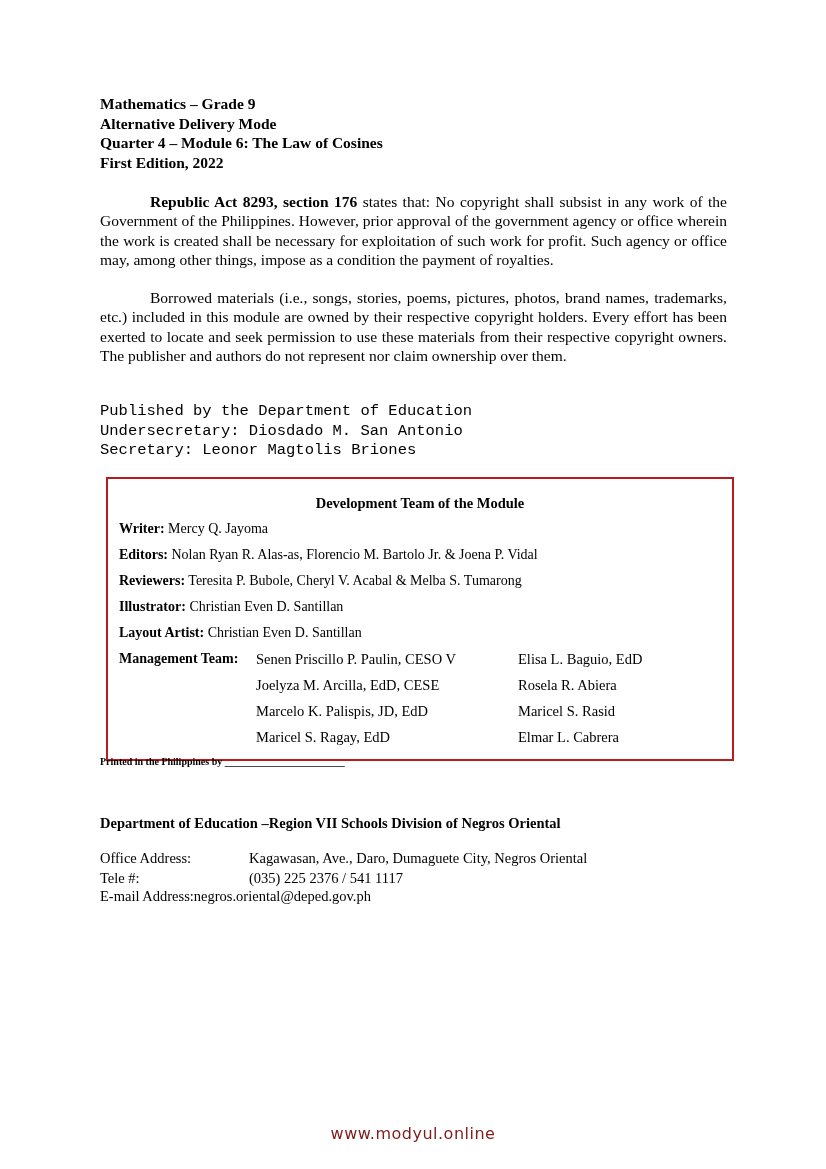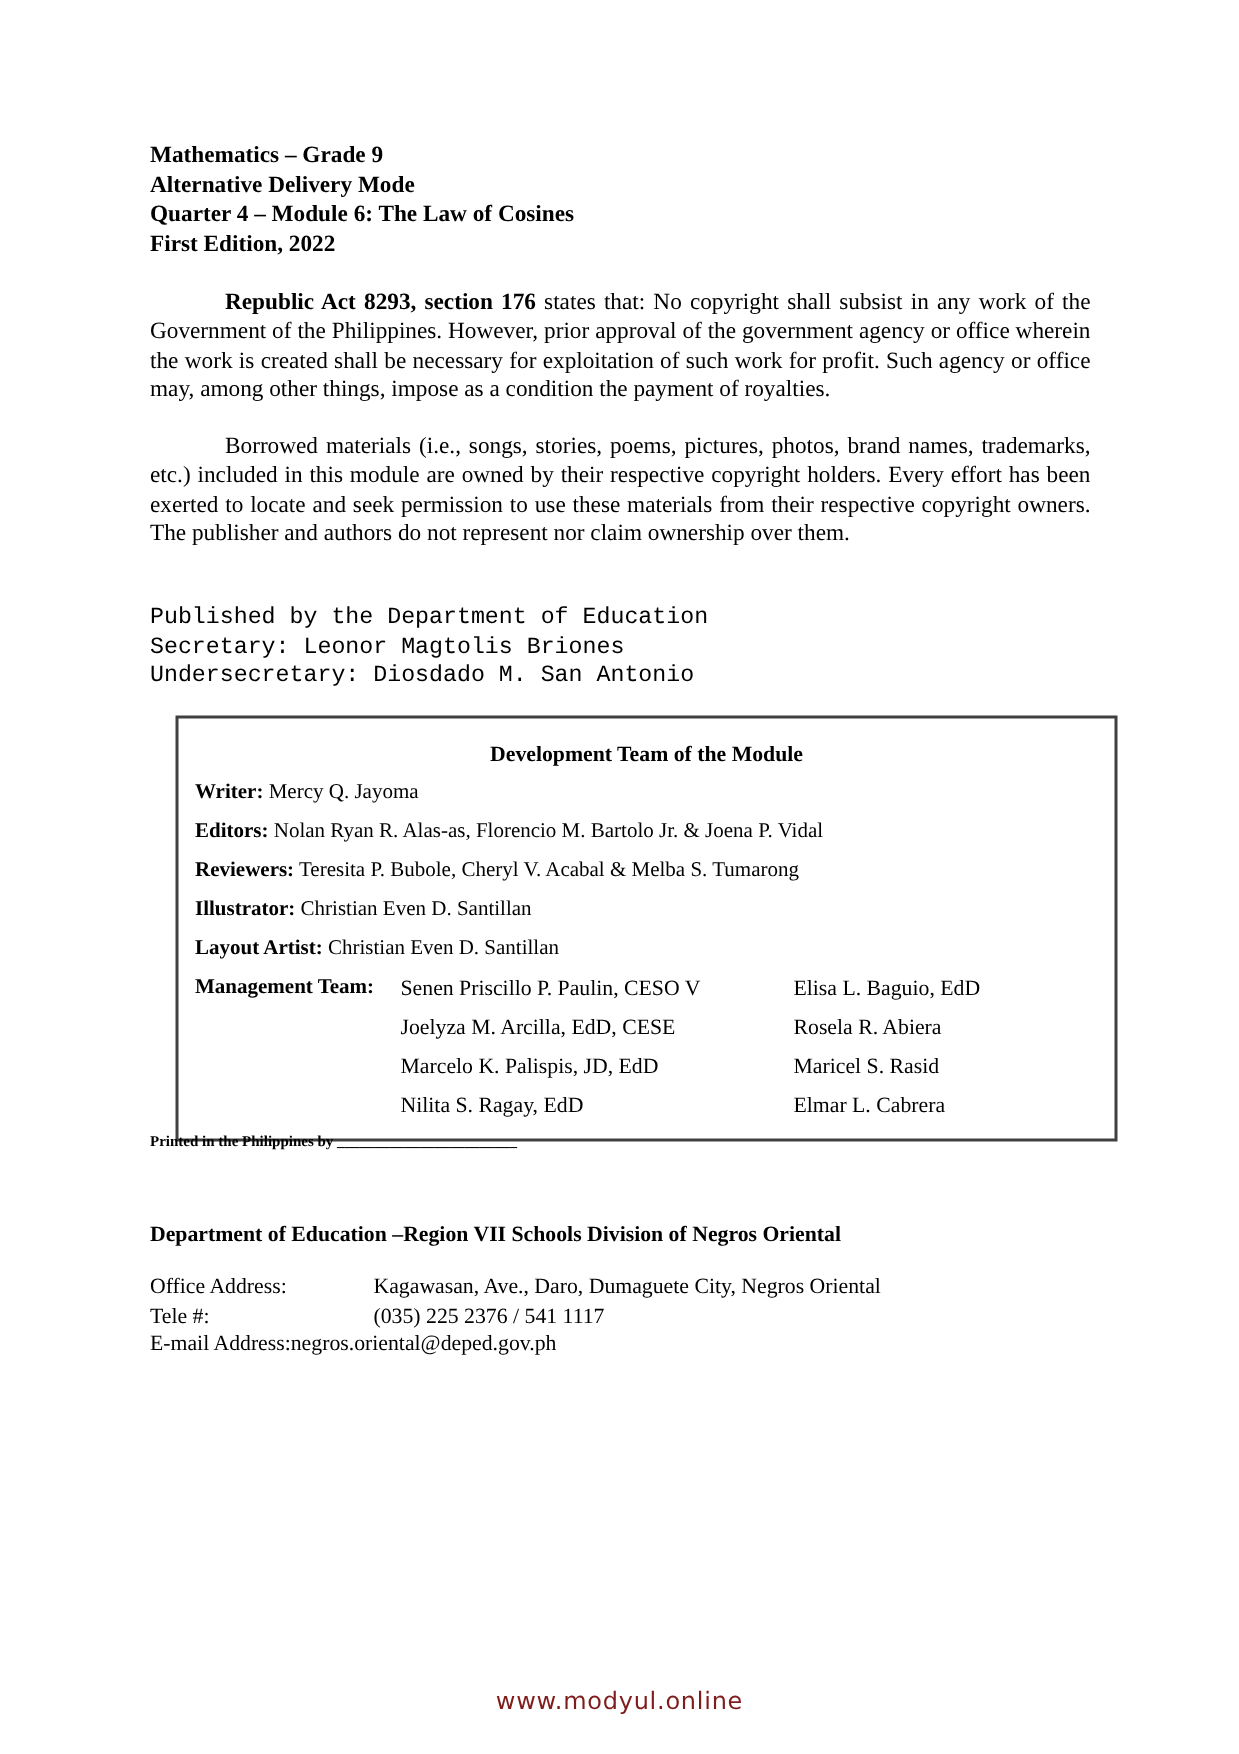--- a/index.html
+++ b/index.html
@@ -9,22 +9,22 @@
     }
     .page { position: absolute; left: 100px; top: 94px; width: 627px; }
     .hdr { font-weight: bold; line-height: 19.5px; font-size: 15.5px; }
     .para { text-align: justify; line-height: 19.3px; margin: 0; }
     .indent { text-indent: 50px; }
     .b { font-weight: bold; }
     .p1 { position: absolute; top: 98px; left: 0; width: 627px; }
     .p2 { position: absolute; top: 194px; left: 0; width: 627px; }
     .pub { position: absolute; top: 308px; left: 0; line-height: 19.5px; font-family: Liberation Mono, monospace; }
     .team-box {
-      position: absolute; left: 117px; top: 477px; width: 624px; height: 280px;
-      border: 2px solid #404040; box-sizing: content-box;
+      position: absolute; left: 106px; top: 477px; width: 624px; height: 280px;
+      border: 2px solid #b91c1c; box-sizing: content-box;
     }
     .team-title { position: absolute; top: 16px; left: 0; width: 100%; text-align: center; font-weight: bold; font-size: 14.5px; }
     .team-row { position: absolute; left: 11px; font-size: 14px; white-space: nowrap; }
     .mgmt-name { position: absolute; font-size: 14.5px; white-space: nowrap; }
     .printed { position: absolute; left: 100px; top: 756px; font-weight: bold; font-size: 10px; }
     .deped { position: absolute; left: 100px; top: 815px; font-weight: bold; font-size: 14.5px; }
     .contact { position: absolute; left: 100px; font-size: 14.5px; white-space: nowrap; }
     .contact .val { position: absolute; left: 149px; }
     .watermark {
       position: absolute; left: 0; width: 826px; top: 1124px; text-align: center;
@@ -41,40 +41,40 @@
     <div>Quarter 4 – Module 6: The Law of Cosines</div>
     <div>First Edition, 2022</div>
   </div>
 
   <p class="para indent p1"><span class="b">Republic Act 8293, section 176</span><span> states that: No copyright shall subsist in any work of the Government of the Philippines. However, prior approval of the government agency or office wherein the work is created shall be necessary for exploitation of such work for profit. Such agency or office may, among other things, impose as a condition the payment of royalties.</span></p>
 
   <p class="para indent p2">Borrowed materials (i.e., songs, stories, poems, pictures, photos, brand names, trademarks, etc.) included in this module are owned by their respective copyright holders. Every effort has been exerted to locate and seek permission to use these materials from their respective copyright owners. The publisher and authors do not represent nor claim ownership over them.</p>
 
   <div class="pub">
     <div>Published by the Department of Education</div>
+    <div>Undersecretary: Diosdado M. San Antonio</div>
     <div>Secretary: Leonor Magtolis Briones</div>
-    <div>Undersecretary: Diosdado M. San Antonio</div>
   </div>
 </div>
 
 <div class="team-box">
   <div class="team-title">Development Team of the Module</div>
 
   <div class="team-row" style="top:42px"><span class="b">Writer:</span><span> Mercy Q. Jayoma</span></div>
   <div class="team-row" style="top:68px"><span class="b">Editors:</span><span> Nolan Ryan R. Alas-as, Florencio M. Bartolo Jr. &amp; Joena P. Vidal</span></div>
   <div class="team-row" style="top:94px"><span class="b">Reviewers:</span><span> Teresita P. Bubole, Cheryl V. Acabal &amp; Melba S. Tumarong</span></div>
   <div class="team-row" style="top:120px"><span class="b">Illustrator:</span><span> Christian Even D. Santillan</span></div>
   <div class="team-row" style="top:146px"><span class="b">Layout Artist:</span><span> Christian Even D. Santillan</span></div>
 
   <div class="team-row b" style="top:172px">Management Team:</div>
 
   <div class="mgmt-name" style="left:148px; top:172px">Senen Priscillo P. Paulin, CESO V</div>
   <div class="mgmt-name" style="left:148px; top:198px">Joelyza M. Arcilla, EdD, CESE</div>
   <div class="mgmt-name" style="left:148px; top:224px">Marcelo K. Palispis, JD, EdD</div>
-  <div class="mgmt-name" style="left:148px; top:250px">Nilita S. Ragay, EdD</div>
+  <div class="mgmt-name" style="left:148px; top:250px">Maricel S. Ragay, EdD</div>
 
   <div class="mgmt-name" style="left:410px; top:172px">Elisa L. Baguio, EdD</div>
   <div class="mgmt-name" style="left:410px; top:198px">Rosela R. Abiera</div>
   <div class="mgmt-name" style="left:410px; top:224px">Maricel S. Rasid</div>
   <div class="mgmt-name" style="left:410px; top:250px">Elmar L. Cabrera</div>
 </div>
 
 <div class="printed">Printed in the Philippines by ________________________</div>
 <div class="deped">Department of Education –Region VII Schools Division of Negros Oriental</div>
 

